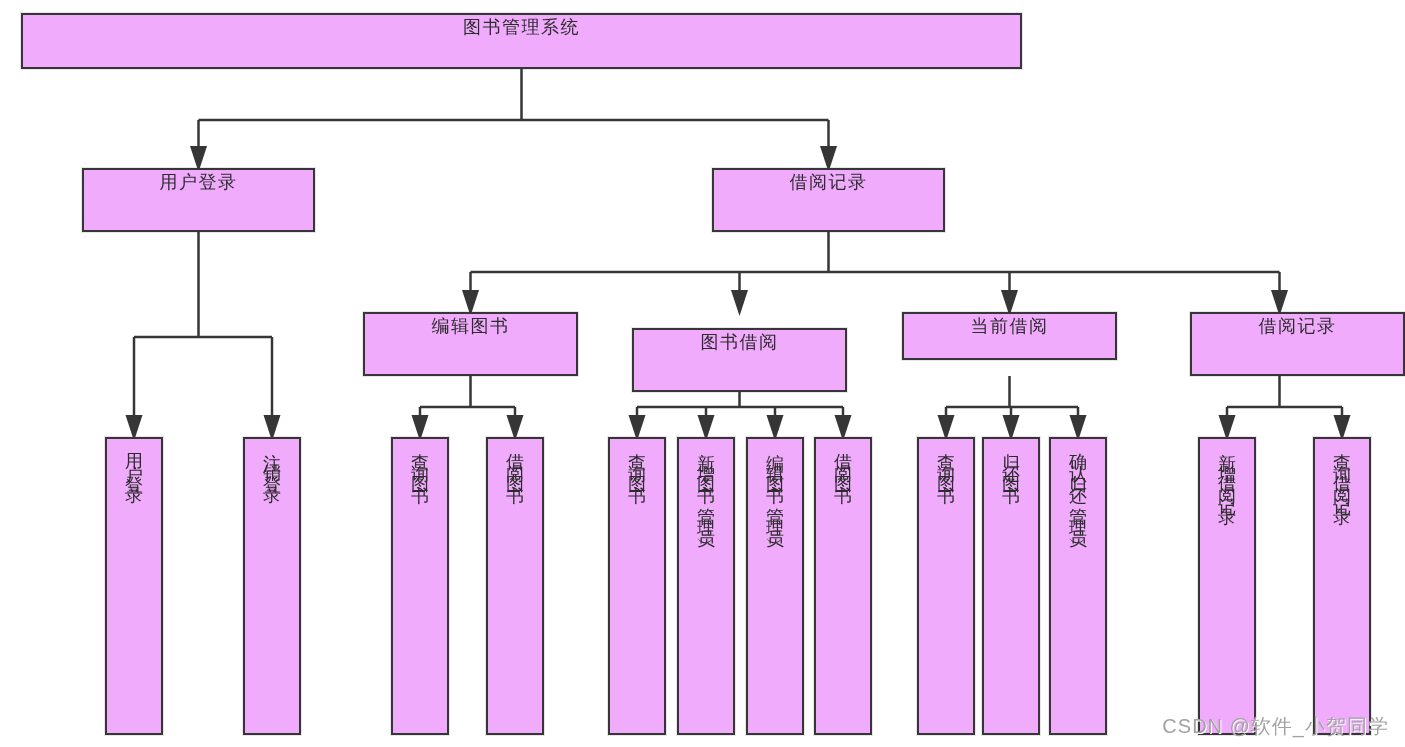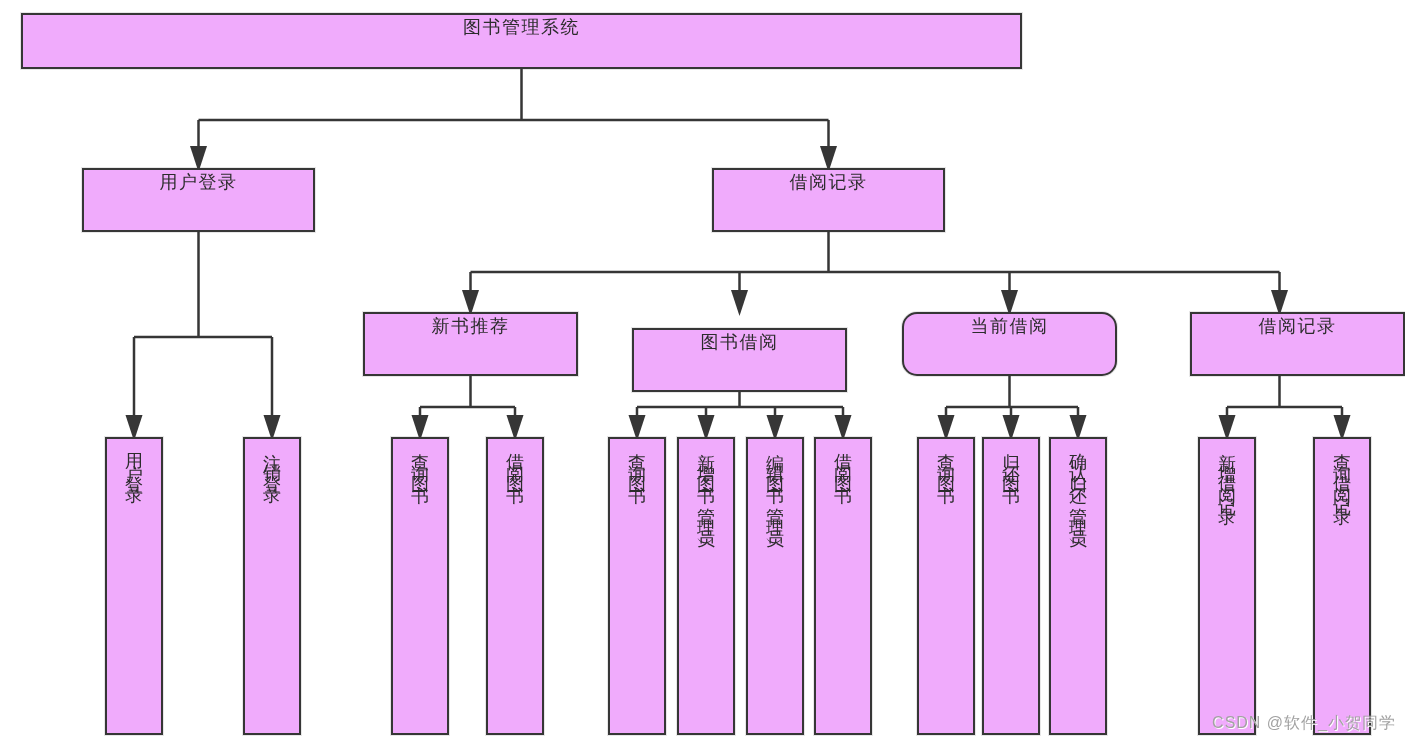--- a/index.html
+++ b/index.html
@@ -44,24 +44,24 @@
     writing-mode: vertical-rl;
     text-orientation: mixed;
     font-size: 18px;
     line-height: 1;
     letter-spacing: 11px;
     color: #2c2c2c;
     white-space: nowrap;
   }
   .watermark {
     position: absolute;
-    right: 9px;
+    right: 16px;
     top: 713px;
     z-index: 3;
-    font-size: 16px;
+    font-size: 20px;
     color: #a2a2a2;
     letter-spacing: 1px;
     text-shadow: 1px 1px 0 #ffffff;
     white-space: nowrap;
   }
 </style>
 </head>
 <body>
 
 <div class="canvas">
@@ -123,26 +123,26 @@
   </div>
 
   <div class="node hnode" style="left:82px; top:168px; width:233px; height:64px;">
     <span>用户登录</span>
   </div>
   <div class="node hnode" style="left:712px; top:168px; width:233px; height:64px;">
     <span>借阅记录</span>
   </div>
 
   <div class="node hnode" style="left:363px; top:312px; width:215px; height:64px;">
-    <span>新书推荐</span>
+    <span>编辑图书</span>
   </div>
   <div class="node hnode" style="left:632px; top:328px; width:215px; height:64px;">
     <span>图书借阅</span>
   </div>
-  <div class="node hnode" style="left:902px; top:312px; width:215px; height:64px;border-radius:15px;">
+  <div class="node hnode" style="left:902px; top:312px; width:215px; height:48px;">
     <span>当前借阅</span>
   </div>
   <div class="node hnode" style="left:1172px; top:312px; width:215px; height:64px;margin-left:18px;">
     <span>借阅记录</span>
   </div>
 
   <div class="node vnode" style="left:105px; top:437px; width:58px; height:298px;">
     <span>用户登录</span>
   </div>
   <div class="node vnode" style="left:243px; top:437px; width:58px; height:298px;">

